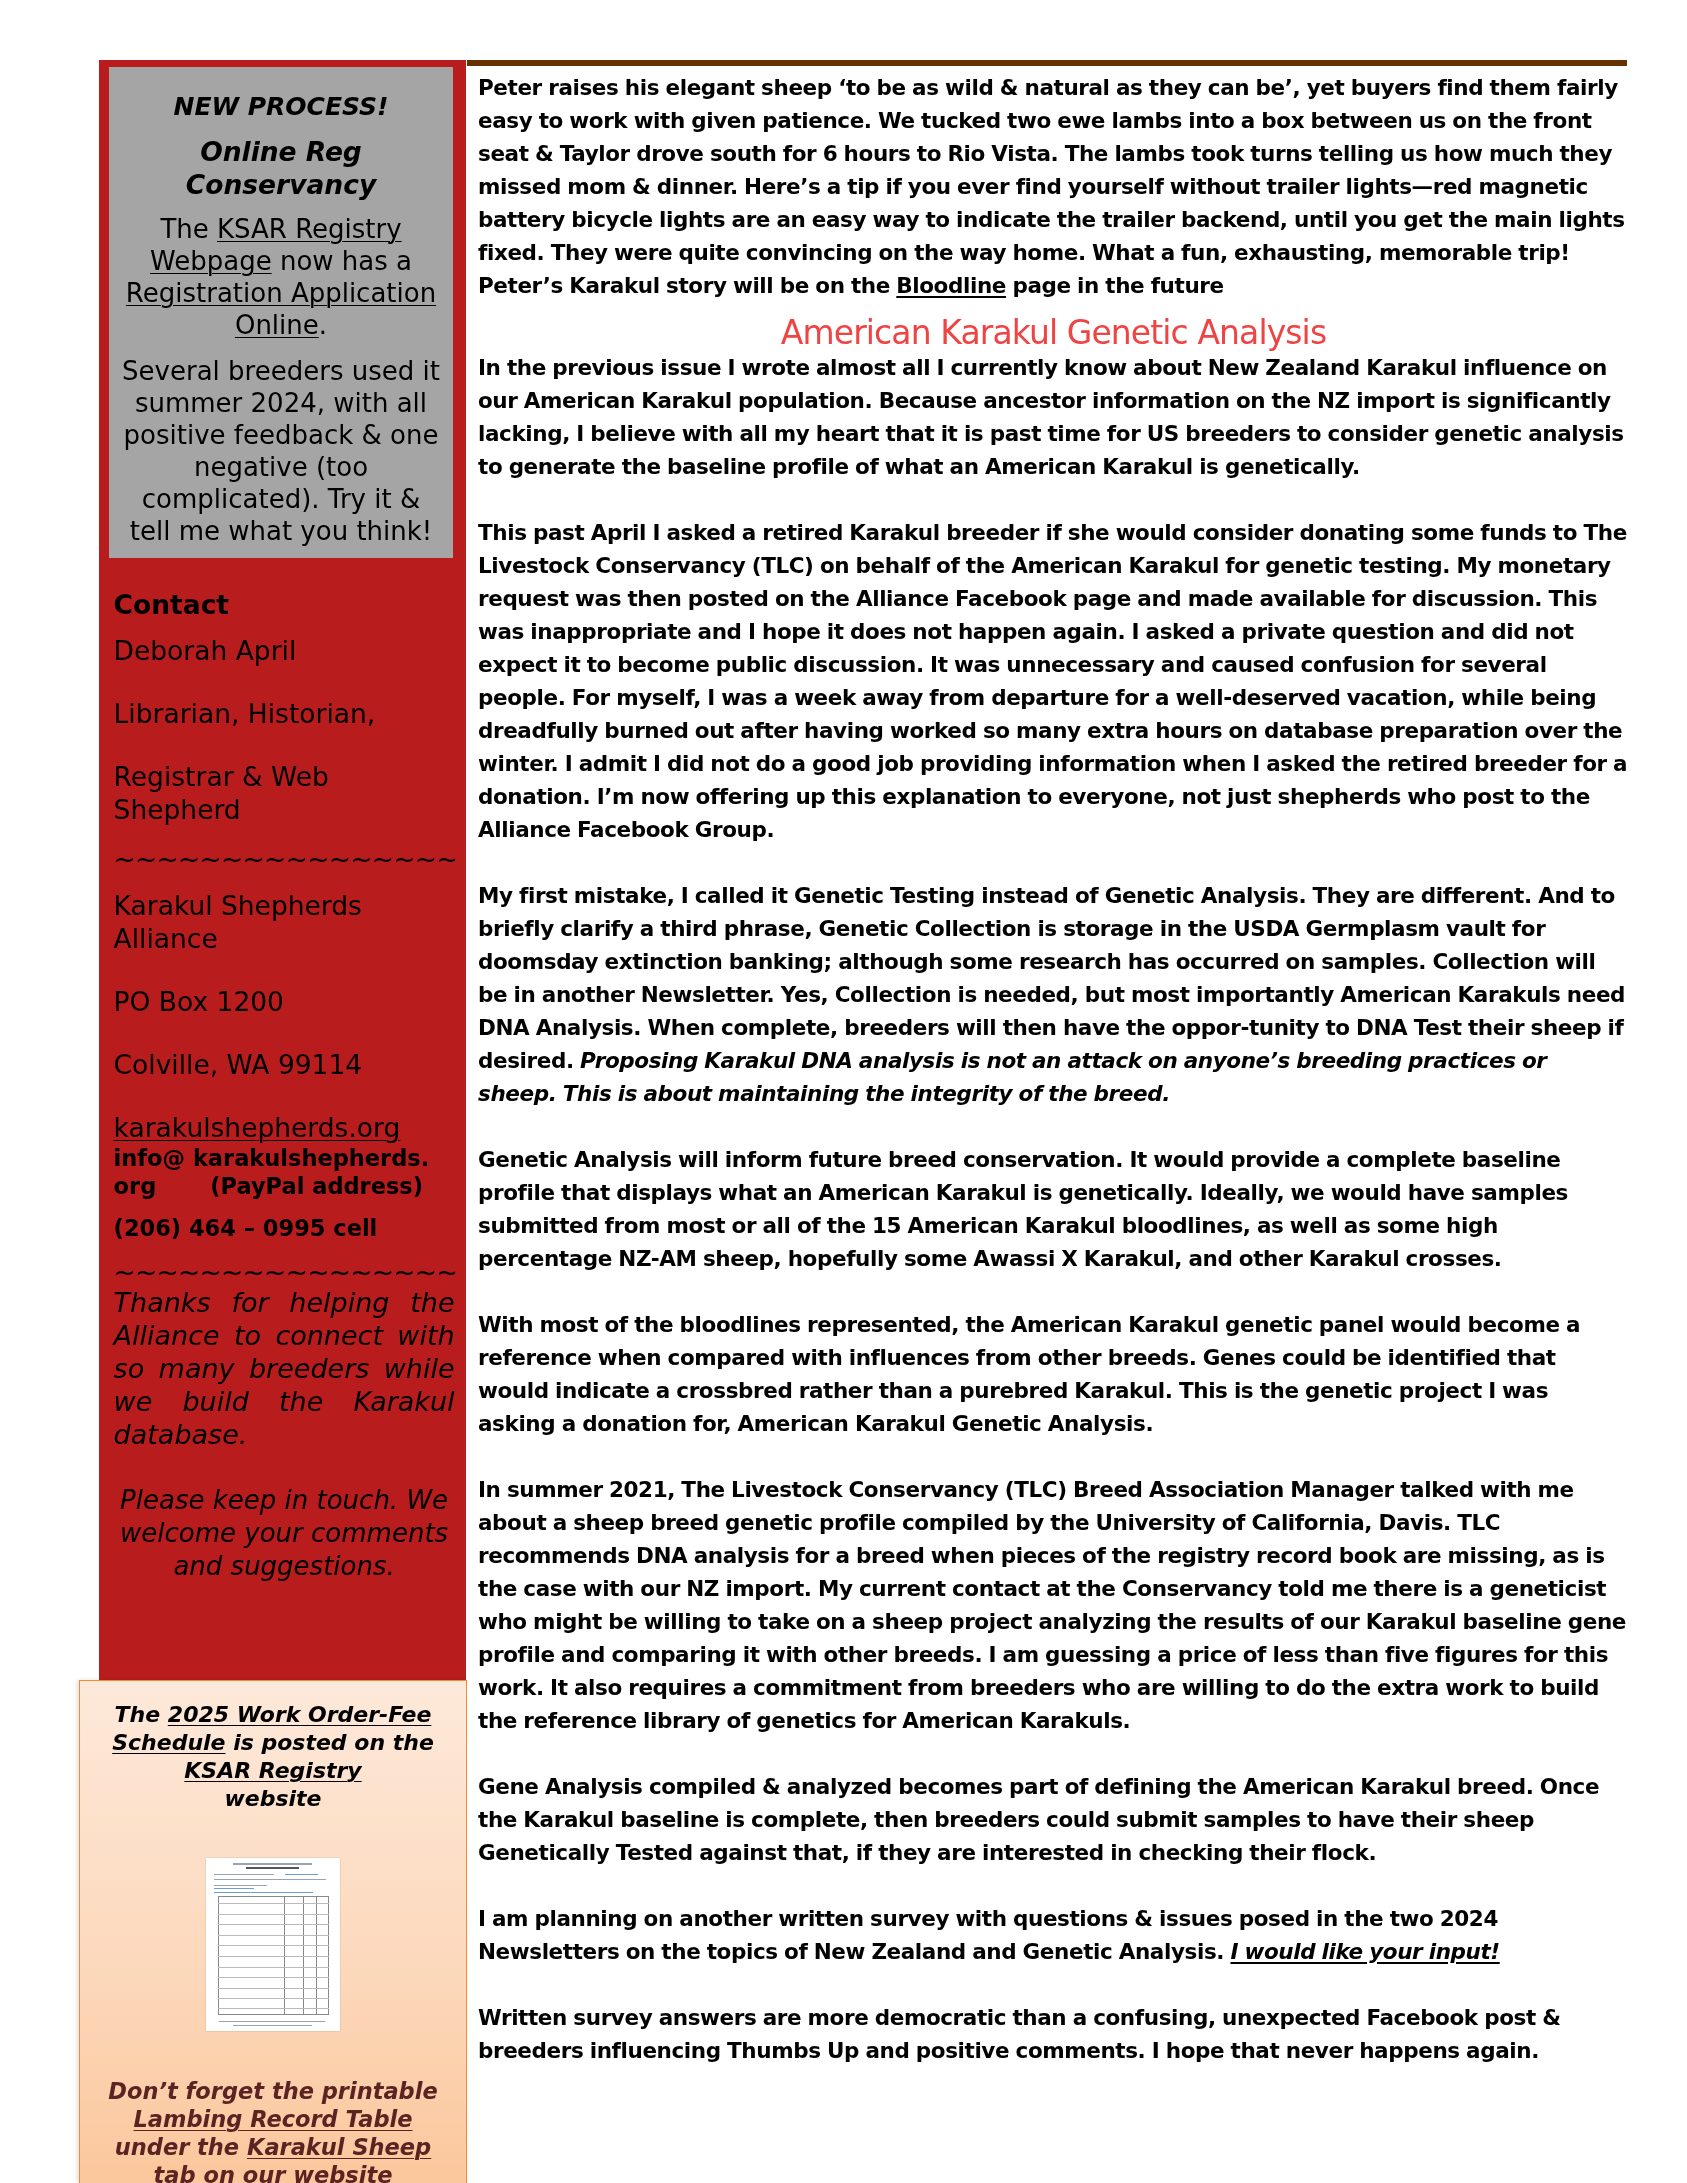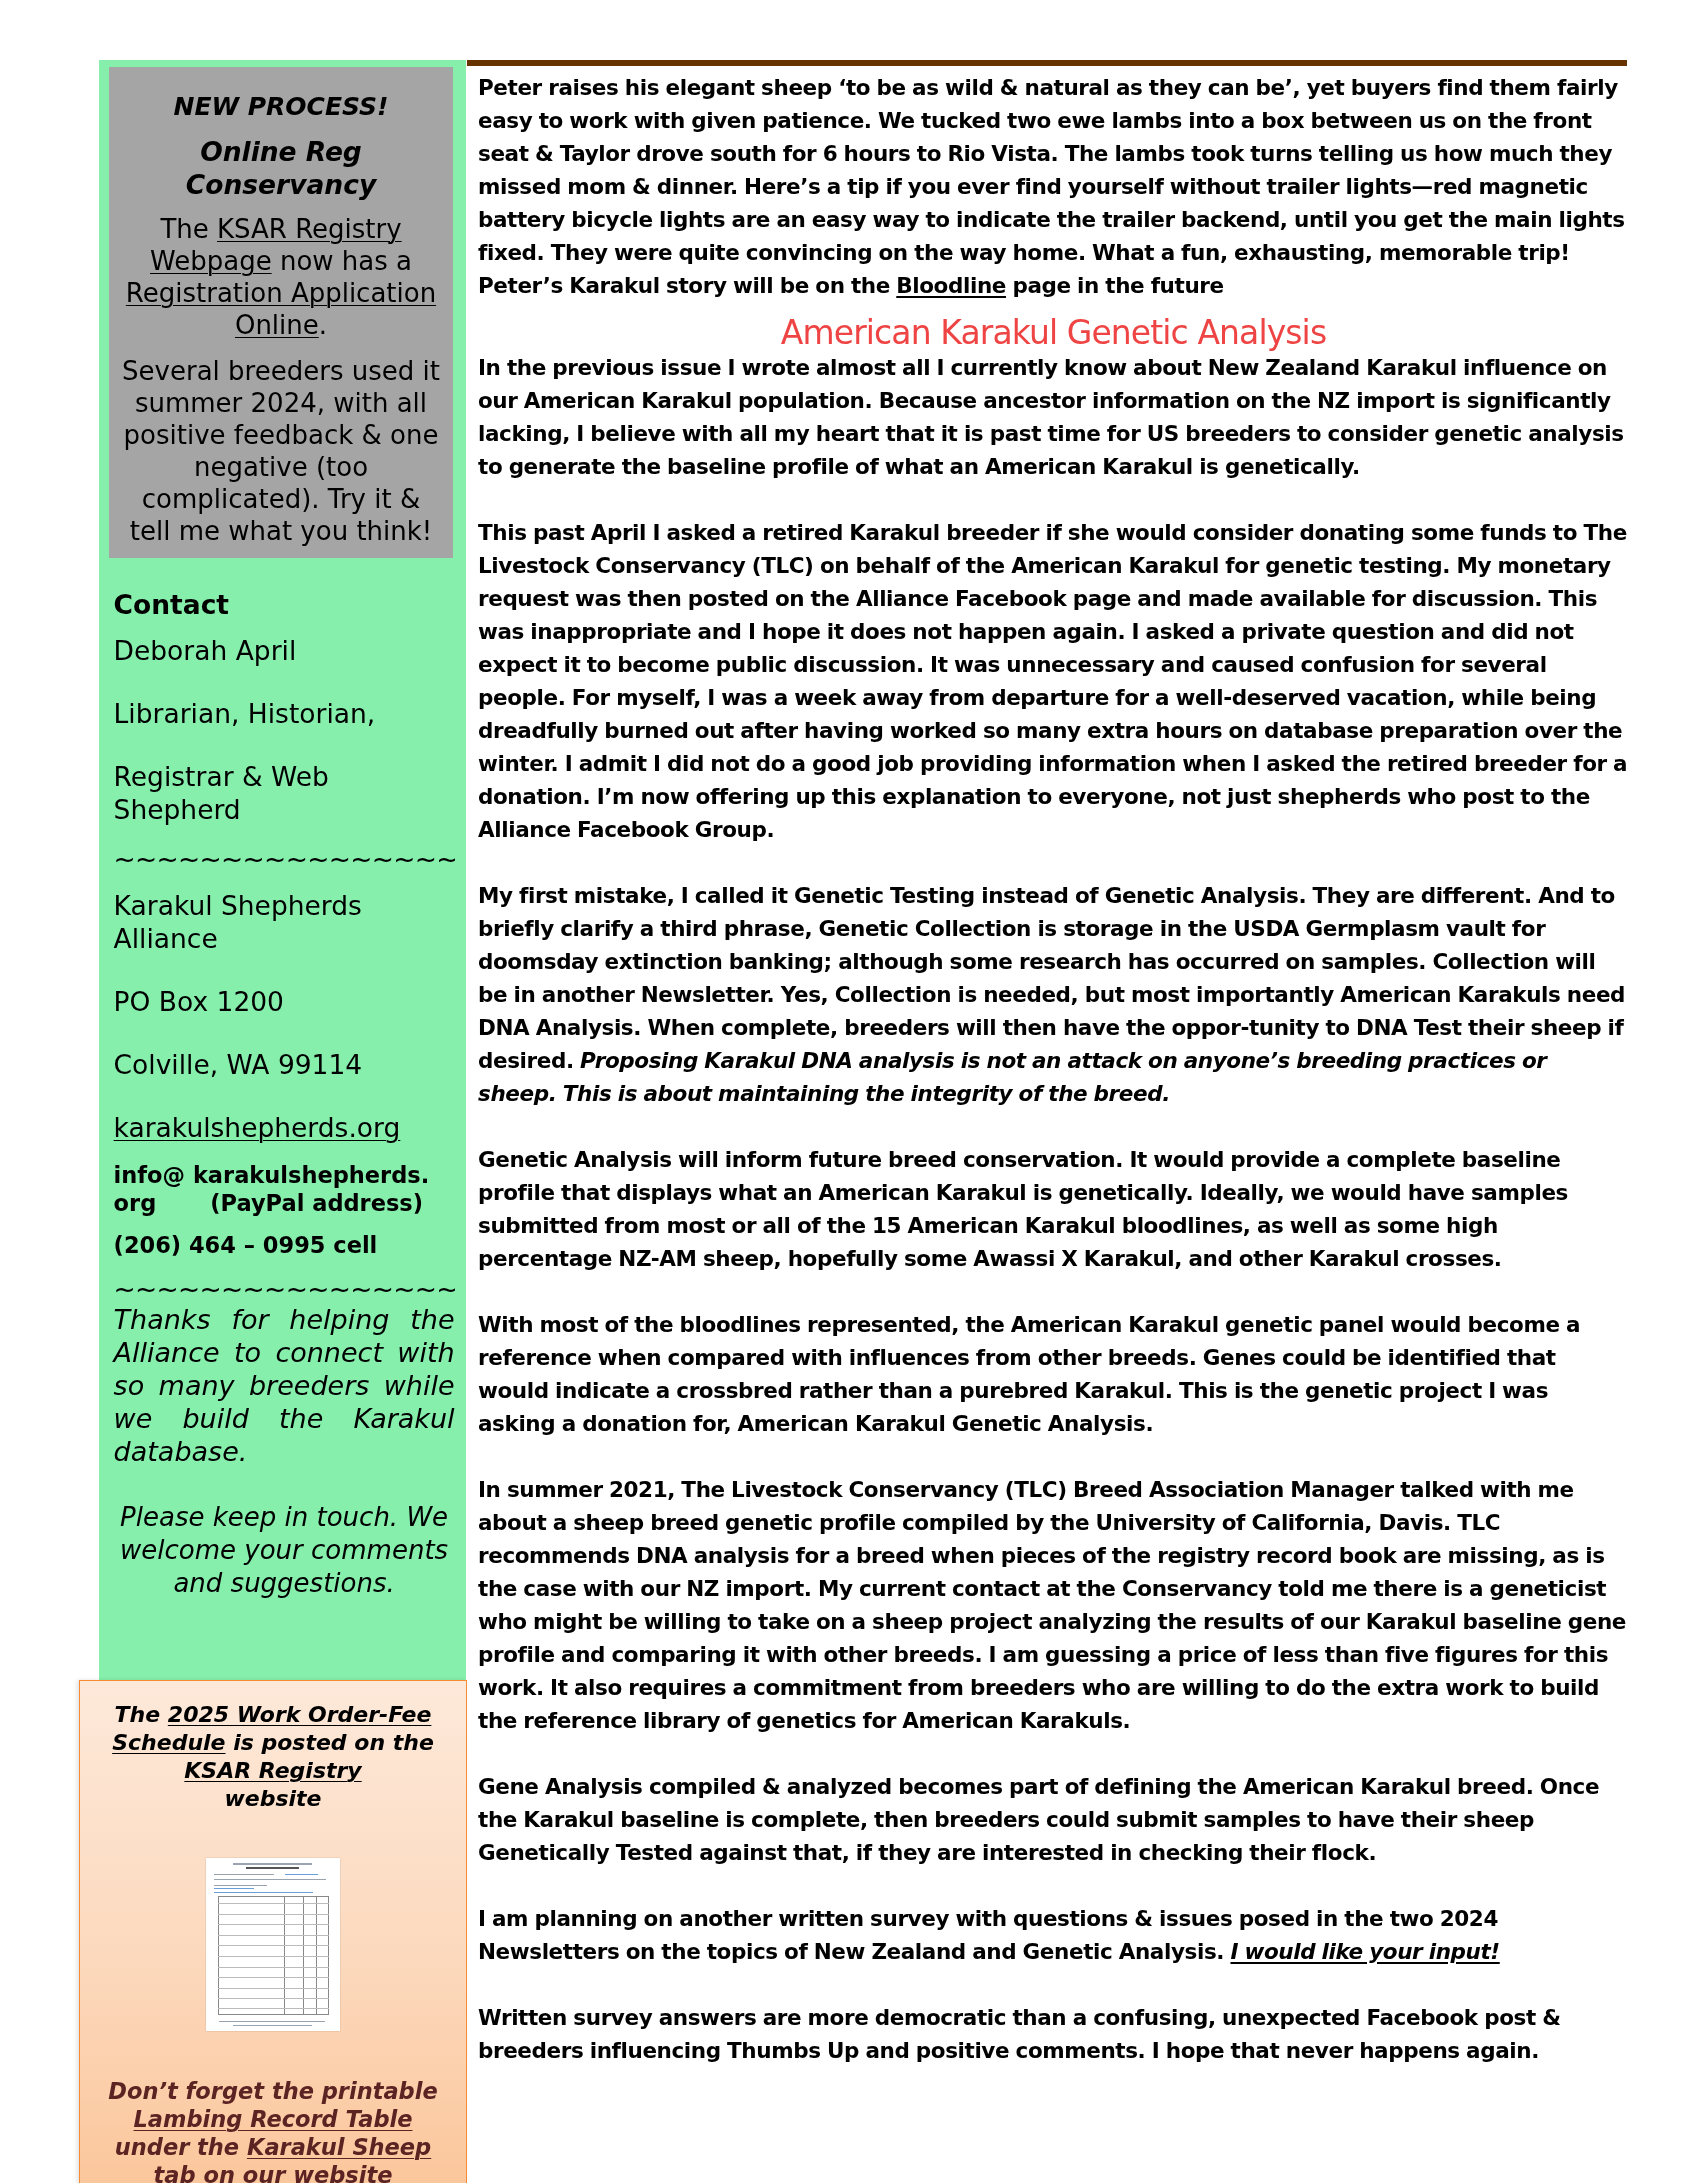--- a/index.html
+++ b/index.html
@@ -2,21 +2,21 @@
 <html style="font-size:10.6px"><head>
 <meta charset="utf-8">
 <style>
   * { box-sizing: border-box; margin: 0; padding: 0; }
   html, body { width: 1687px; height: 2183px; background: #ffffff; overflow: hidden; }
   body { position: relative; font-family: "DejaVu Sans", sans-serif; color: #000; }
 
   
   .sidebar {
     position: absolute; left: 99px; top: 60px; width: 367px; height: 1628px;
-    background: #86efac;
+    background: #b91c1c;
   }
   .reg-box {
     position: absolute; left: 10px; top: 6.6px; width: 344px; height: 491px;
     background: #a5a5a5; text-align: center; padding-top: 24px;
   }
   .reg-box .h1 { font-weight: bold; font-style: italic; font-size: 25px; line-height: 32px; }
   .reg-box .h2 { font-weight: bold; font-style: italic; font-size: 26.5px; line-height: 33px; margin-top: 12px; }
   .reg-box .p1 { font-size: 26px; line-height: 32px; margin-top: 12px; padding: 0 13.2px; }
   .reg-box .p2 { font-size: 26px; line-height: 32px; margin-top: 14.6px; padding: 0 9.3px; }
   .u { text-decoration: underline; text-underline-offset: 3.3px; text-decoration-thickness: 1.3px; }
@@ -88,21 +88,21 @@
   <div class="contact">
     <div class="title">Contact</div>
     <div class="line" style="margin-top:13.2px">Deborah April</div>
     <div class="line">Librarian, Historian,</div>
     <div class="line">Registrar &amp; Web Shepherd</div>
     <div class="tilde">~~~~~~~~~~~~~~~~~~~~</div>
     <div class="line" style="margin-top:16px">Karakul Shepherds Alliance</div>
     <div class="line">PO Box 1200</div>
     <div class="line">Colville, WA 99114</div>
     <div class="line"><a class="u">karakulshepherds.org</a></div>
-    <div class="bold" style="margin-top:17px">
+    <div class="bold" style="">
       <div>info@ karakulshepherds.</div>
       <div><span>org</span><span style="display:inline-block;width:54px"></span><span>(PayPal address)</span></div>
     </div>
     <div class="bold" style="margin-top:14.6px">(206) 464 – 0995 cell</div>
     <div class="tilde" style="font-style:italic;margin-top:17px">~~~~~~~~~~~~~~~~~~~~</div>
     <div class="italic-block" style="margin-top:0">Thanks for helping the Alliance to connect with so many breeders while we build the Karakul database.</div>
     <div class="italic-center">Please keep in touch. We welcome your comments and suggestions.</div>
   </div>
 </div>
 

